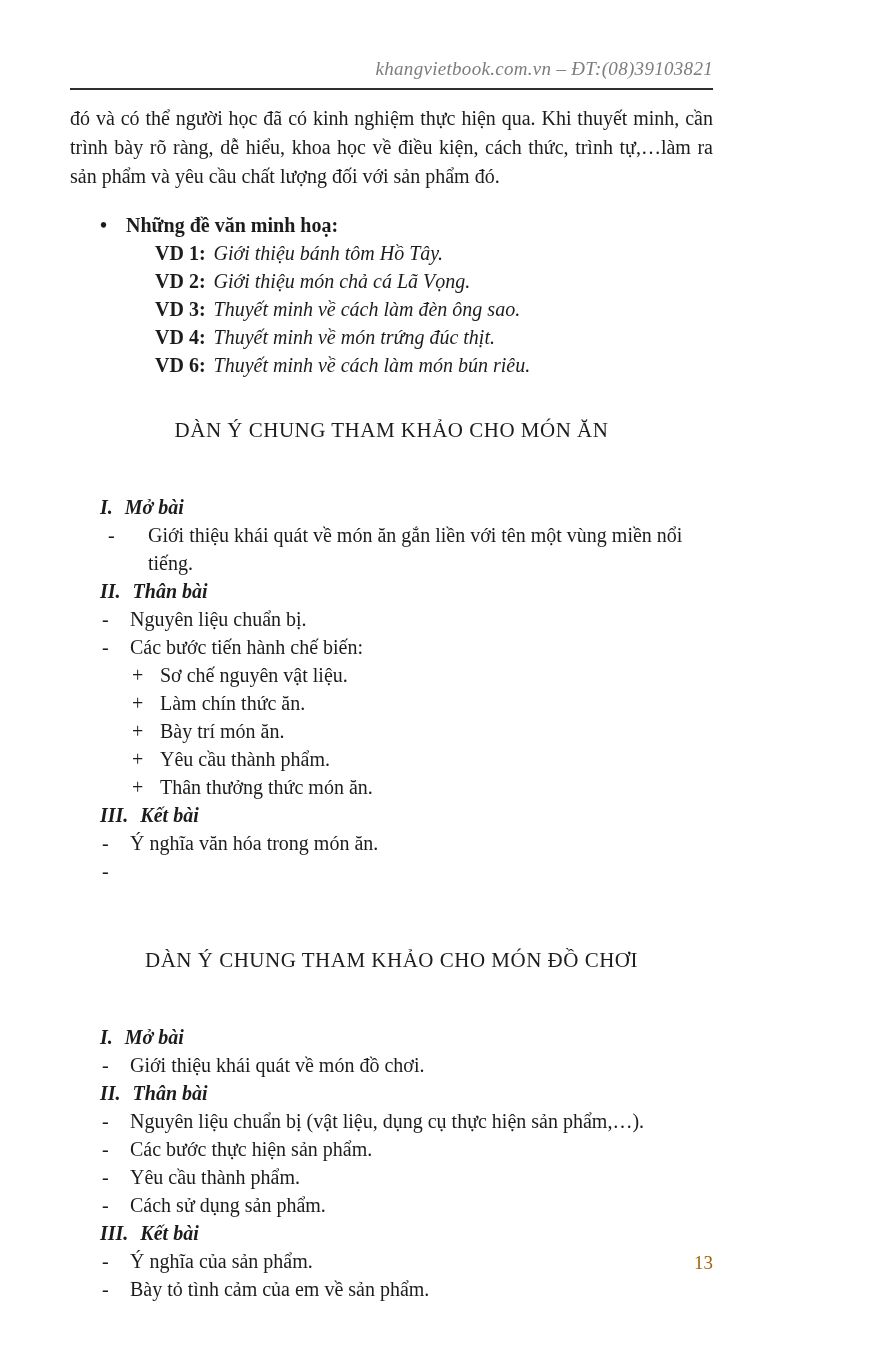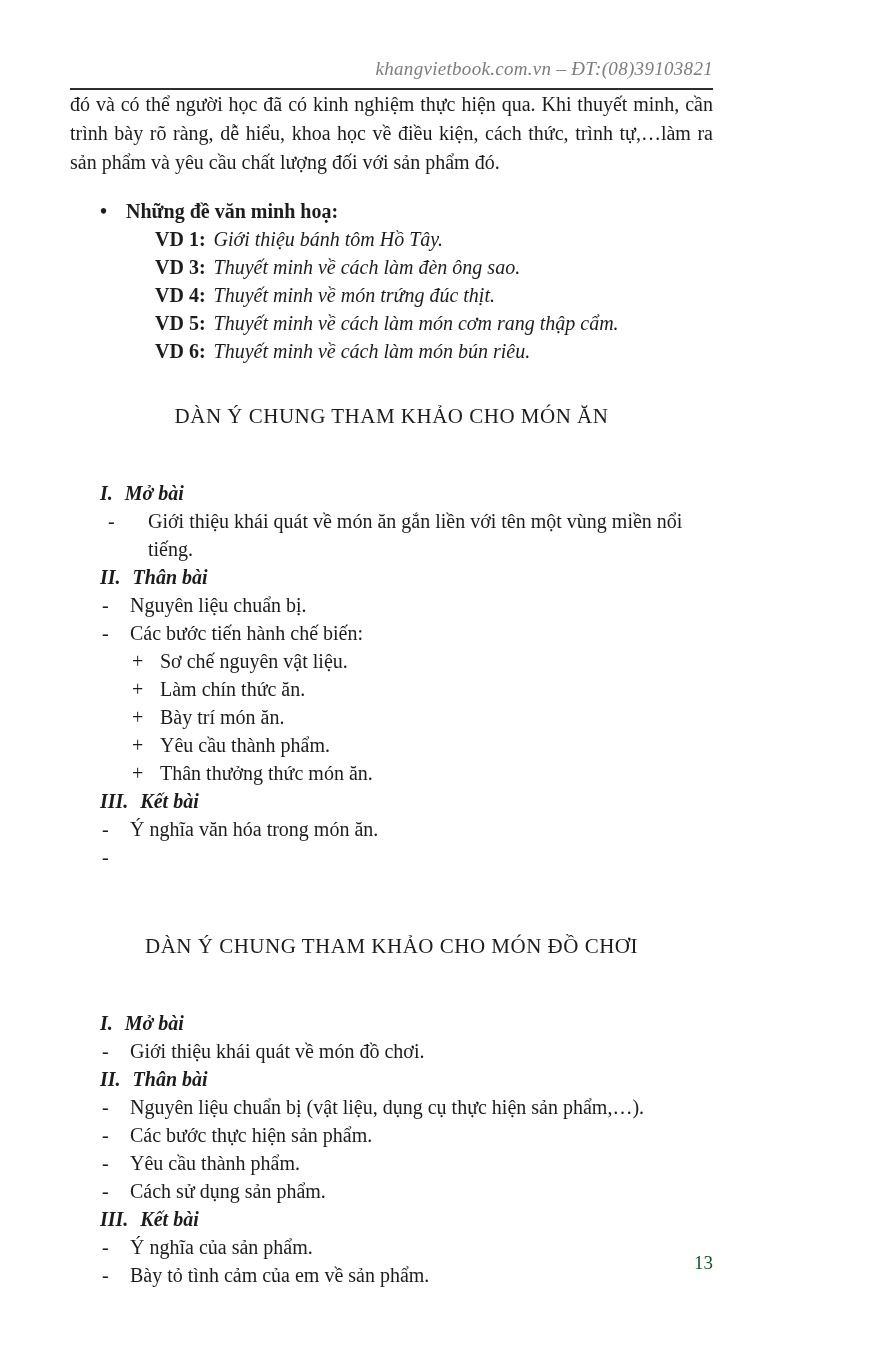--- a/index.html
+++ b/index.html
@@ -26,21 +26,21 @@
     letter-spacing:0.3px;
     height:26px;
   }
   .rule{
     border:0;
     border-top:2px solid #2e2e2e;
     margin:4px 0 0 0;
   }
   
   .intro{
-    margin-top:0;
+    margin-top:14px;
     font-size:20px;
     line-height:29px;
     text-align:justify;
   }
   
   .bullet-row{
     margin-top:3px;
     padding-left:30px;
     font-size:20px;
     line-height:28px;
@@ -79,21 +79,21 @@
   .row-dash-first{padding-left:38px;}
   .row-dash-first .marker{width:40px;flex:none;}
   .row-plus{padding-left:62px;}
   .row-plus .marker{width:28px;flex:none;}
   
   .page-number{
     position:absolute;
     top:1252px;
     right:78px;
     font-size:19px;
-    color:#14532d;
+    color:#a16207;
   }
 </style>
 </head>
 <body>
 
 <div class="page">
 
   <div class="header-line">
     <span>khangvietbook.com.vn – ĐT:(08)39103821</span>
   </div>
@@ -104,32 +104,32 @@
   <div class="bullet-row">
     <span class="bullet-dot">•</span>
     <span class="bullet-text">Những đề văn minh hoạ:</span>
   </div>
 
   <div class="vd-row">
     <span class="vd-label">VD 1:</span>
     <span class="vd-text">Giới thiệu bánh tôm Hồ Tây.</span>
   </div>
   <div class="vd-row">
+    <span class="vd-label">VD 2:</span>
+    <span class="vd-text">Giới thiệu món chả cá Lã Vọng.</span>
+  </div>
+  <div class="vd-row">
     <span class="vd-label">VD 3:</span>
     <span class="vd-text">Thuyết minh về cách làm đèn ông sao.</span>
   </div>
   <div class="vd-row">
     <span class="vd-label">VD 4:</span>
     <span class="vd-text">Thuyết minh về món trứng đúc thịt.</span>
   </div>
   <div class="vd-row">
-    <span class="vd-label">VD 5:</span>
-    <span class="vd-text">Thuyết minh về cách làm món cơm rang thập cẩm.</span>
-  </div>
-  <div class="vd-row">
     <span class="vd-label">VD 6:</span>
     <span class="vd-text">Thuyết minh về cách làm món bún riêu.</span>
   </div>
 
   <div class="section-title title-food">DÀN Ý CHUNG THAM KHẢO CHO MÓN ĂN</div>
 
   <div class="outline">
     <div class="row row-roman">
       <span class="marker">I.</span>
       <span>Mở bài</span>

